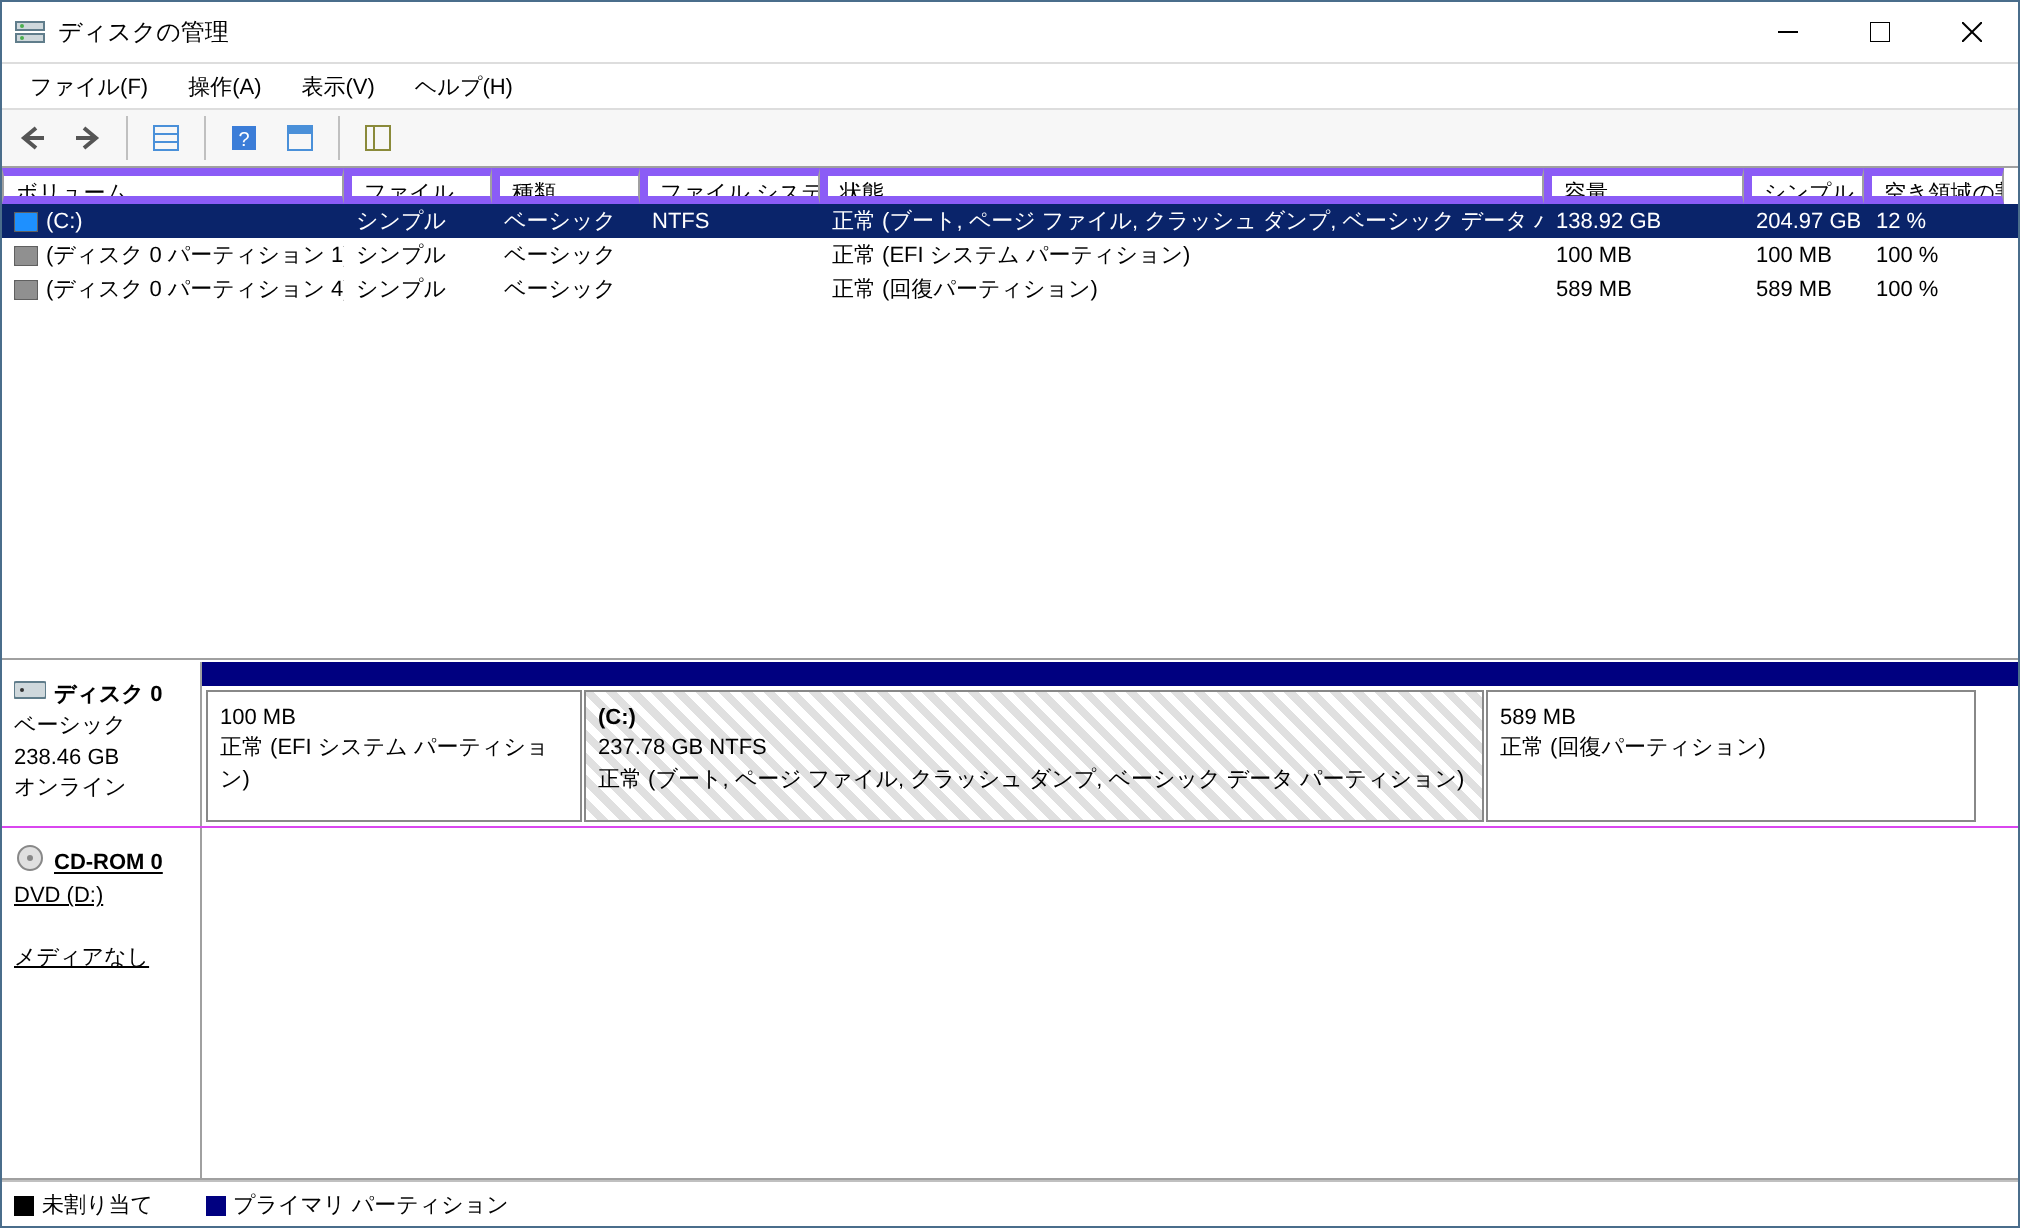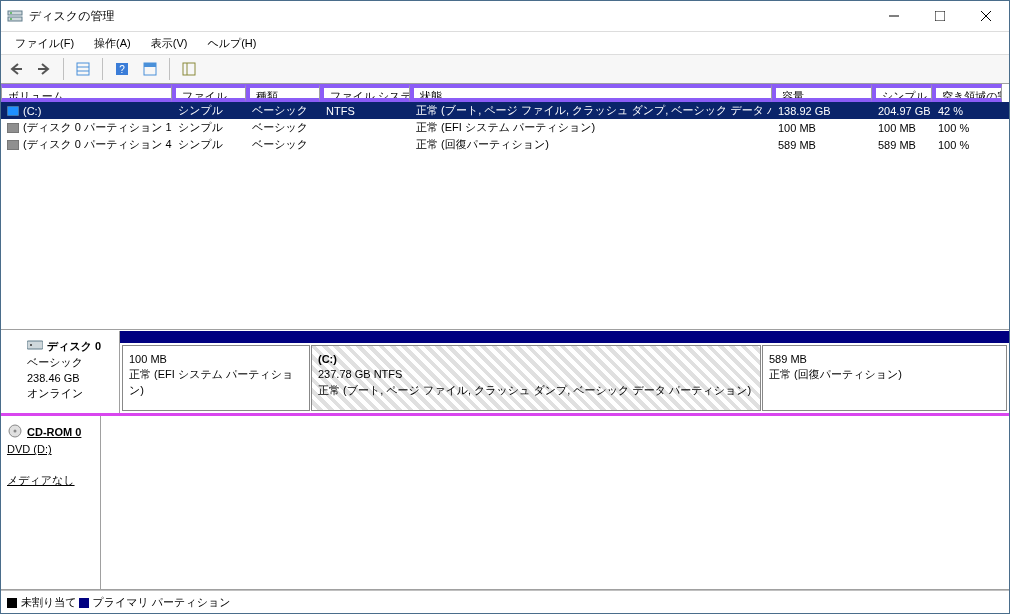--- a/index.html
+++ b/index.html
@@ -20,31 +20,31 @@
 .grid{flex:0 0 245px;border-bottom:1px solid #a0a0a0;overflow:hidden;display:flex;flex-direction:column;}
 .grid-header{display:flex;height:18px;background:#fff;}
 .gh{border:4px solid #8b5cf6;border-right:1px solid #a0a0a0;padding:1px 6px;font-size:11px;box-sizing:border-box;background:#fff;white-space:nowrap;overflow:hidden;}
 .gh:first-child{border-left:1px solid #a0a0a0;}
 .grid-body{flex:1;overflow:auto;}
 .gr{display:flex;height:17px;align-items:center;}
 .gr.selected{background:#0a246a;color:#fff;}
 .gc{padding:1px 6px;font-size:11px;box-sizing:border-box;white-space:nowrap;overflow:hidden;display:flex;align-items:center;gap:4px;}
 .vol-icon{width:12px;height:10px;display:inline-block;}
 .bottom{flex:1;display:flex;flex-direction:column;border-top:1px solid #fff;}
-.disk-panel{display:flex;border-bottom:3px solid #d946ef;padding-left:20px;}
+.disk-panel{display:flex;border-bottom:1px solid #d946ef;}
 .disk-label{width:100px;padding:8px 6px;border-right:1px solid #a0a0a0;font-size:11px;line-height:1.4;box-sizing:border-box;}
 .disk-label b{font-weight:bold;}
 .disk-icon{display:inline-block;margin-right:4px;vertical-align:middle;}
 .disk-vols{flex:1;display:flex;flex-direction:column;}
 .disk-bar{height:12px;background:#000080;}
 .disk-parts{flex:1;display:flex;gap:1px;padding:2px;align-items:stretch;min-height:66px;}
 .part{border:1px solid #888;padding:6px;font-size:11px;line-height:1.4;box-sizing:border-box;overflow:hidden;}
 .part.hatched{background-image:repeating-linear-gradient(45deg,#fff,#fff 4px,#e0e0e0 4px,#e0e0e0 8px);}
 .cd-panel{flex:1;display:flex;border-bottom:1px solid #a0a0a0;}
-.legend{height:22px;display:flex;align-items:center;gap:2px;padding-left:6px;font-size:11px;border-top:1px solid #c0c0c0;background:#fff;}
+.legend{height:22px;display:flex;align-items:center;gap:26px;padding-left:6px;font-size:11px;border-top:1px solid #c0c0c0;background:#fff;}
 .leg-sq{width:10px;height:10px;display:inline-block;margin-right:4px;vertical-align:middle;}
 .c-vol{width:171px;}
 .c-layout{width:74px;}
 .c-type{width:74px;font-family:Liberation Mono, monospace;}
 .c-fs{width:90px;}
 .c-status{width:362px;}
 .c-cap{width:100px;}
 .c-free{width:60px;}
 .c-pct{width:70px;}
 </style>
@@ -147,21 +147,21 @@
         <div class="gr selected">
           <div class="gc c-vol"><span class="vol-icon"><svg width="12" height="10">
                 <rect width="12" height="10" rx="1" fill="#1e90ff" stroke="#606060"></rect>
               </svg></span>(C:)</div>
           <div class="gc c-layout">シンプル</div>
           <div class="gc c-type">ベーシック</div>
           <div class="gc c-fs">NTFS</div>
           <div class="gc c-status">正常 (ブート, ページ ファイル, クラッシュ ダンプ, ベーシック データ パーティション)</div>
           <div class="gc c-cap">138.92 GB</div>
           <div class="gc c-free">204.97 GB</div>
-          <div class="gc c-pct">42 %</div>
+          <div class="gc c-pct">12 %</div>
         </div>
         <div class="gr">
           <div class="gc c-vol"><span class="vol-icon"><svg width="12" height="10">
                 <rect width="12" height="10" rx="1" fill="#909090" stroke="#606060"></rect>
               </svg></span>(ディスク 0 パーティション 1)</div>
           <div class="gc c-layout">シンプル</div>
           <div class="gc c-type">ベーシック</div>
           <div class="gc c-fs"></div>
           <div class="gc c-status">正常 (EFI システム パーティション)</div>
           <div class="gc c-cap">100 MB</div>

